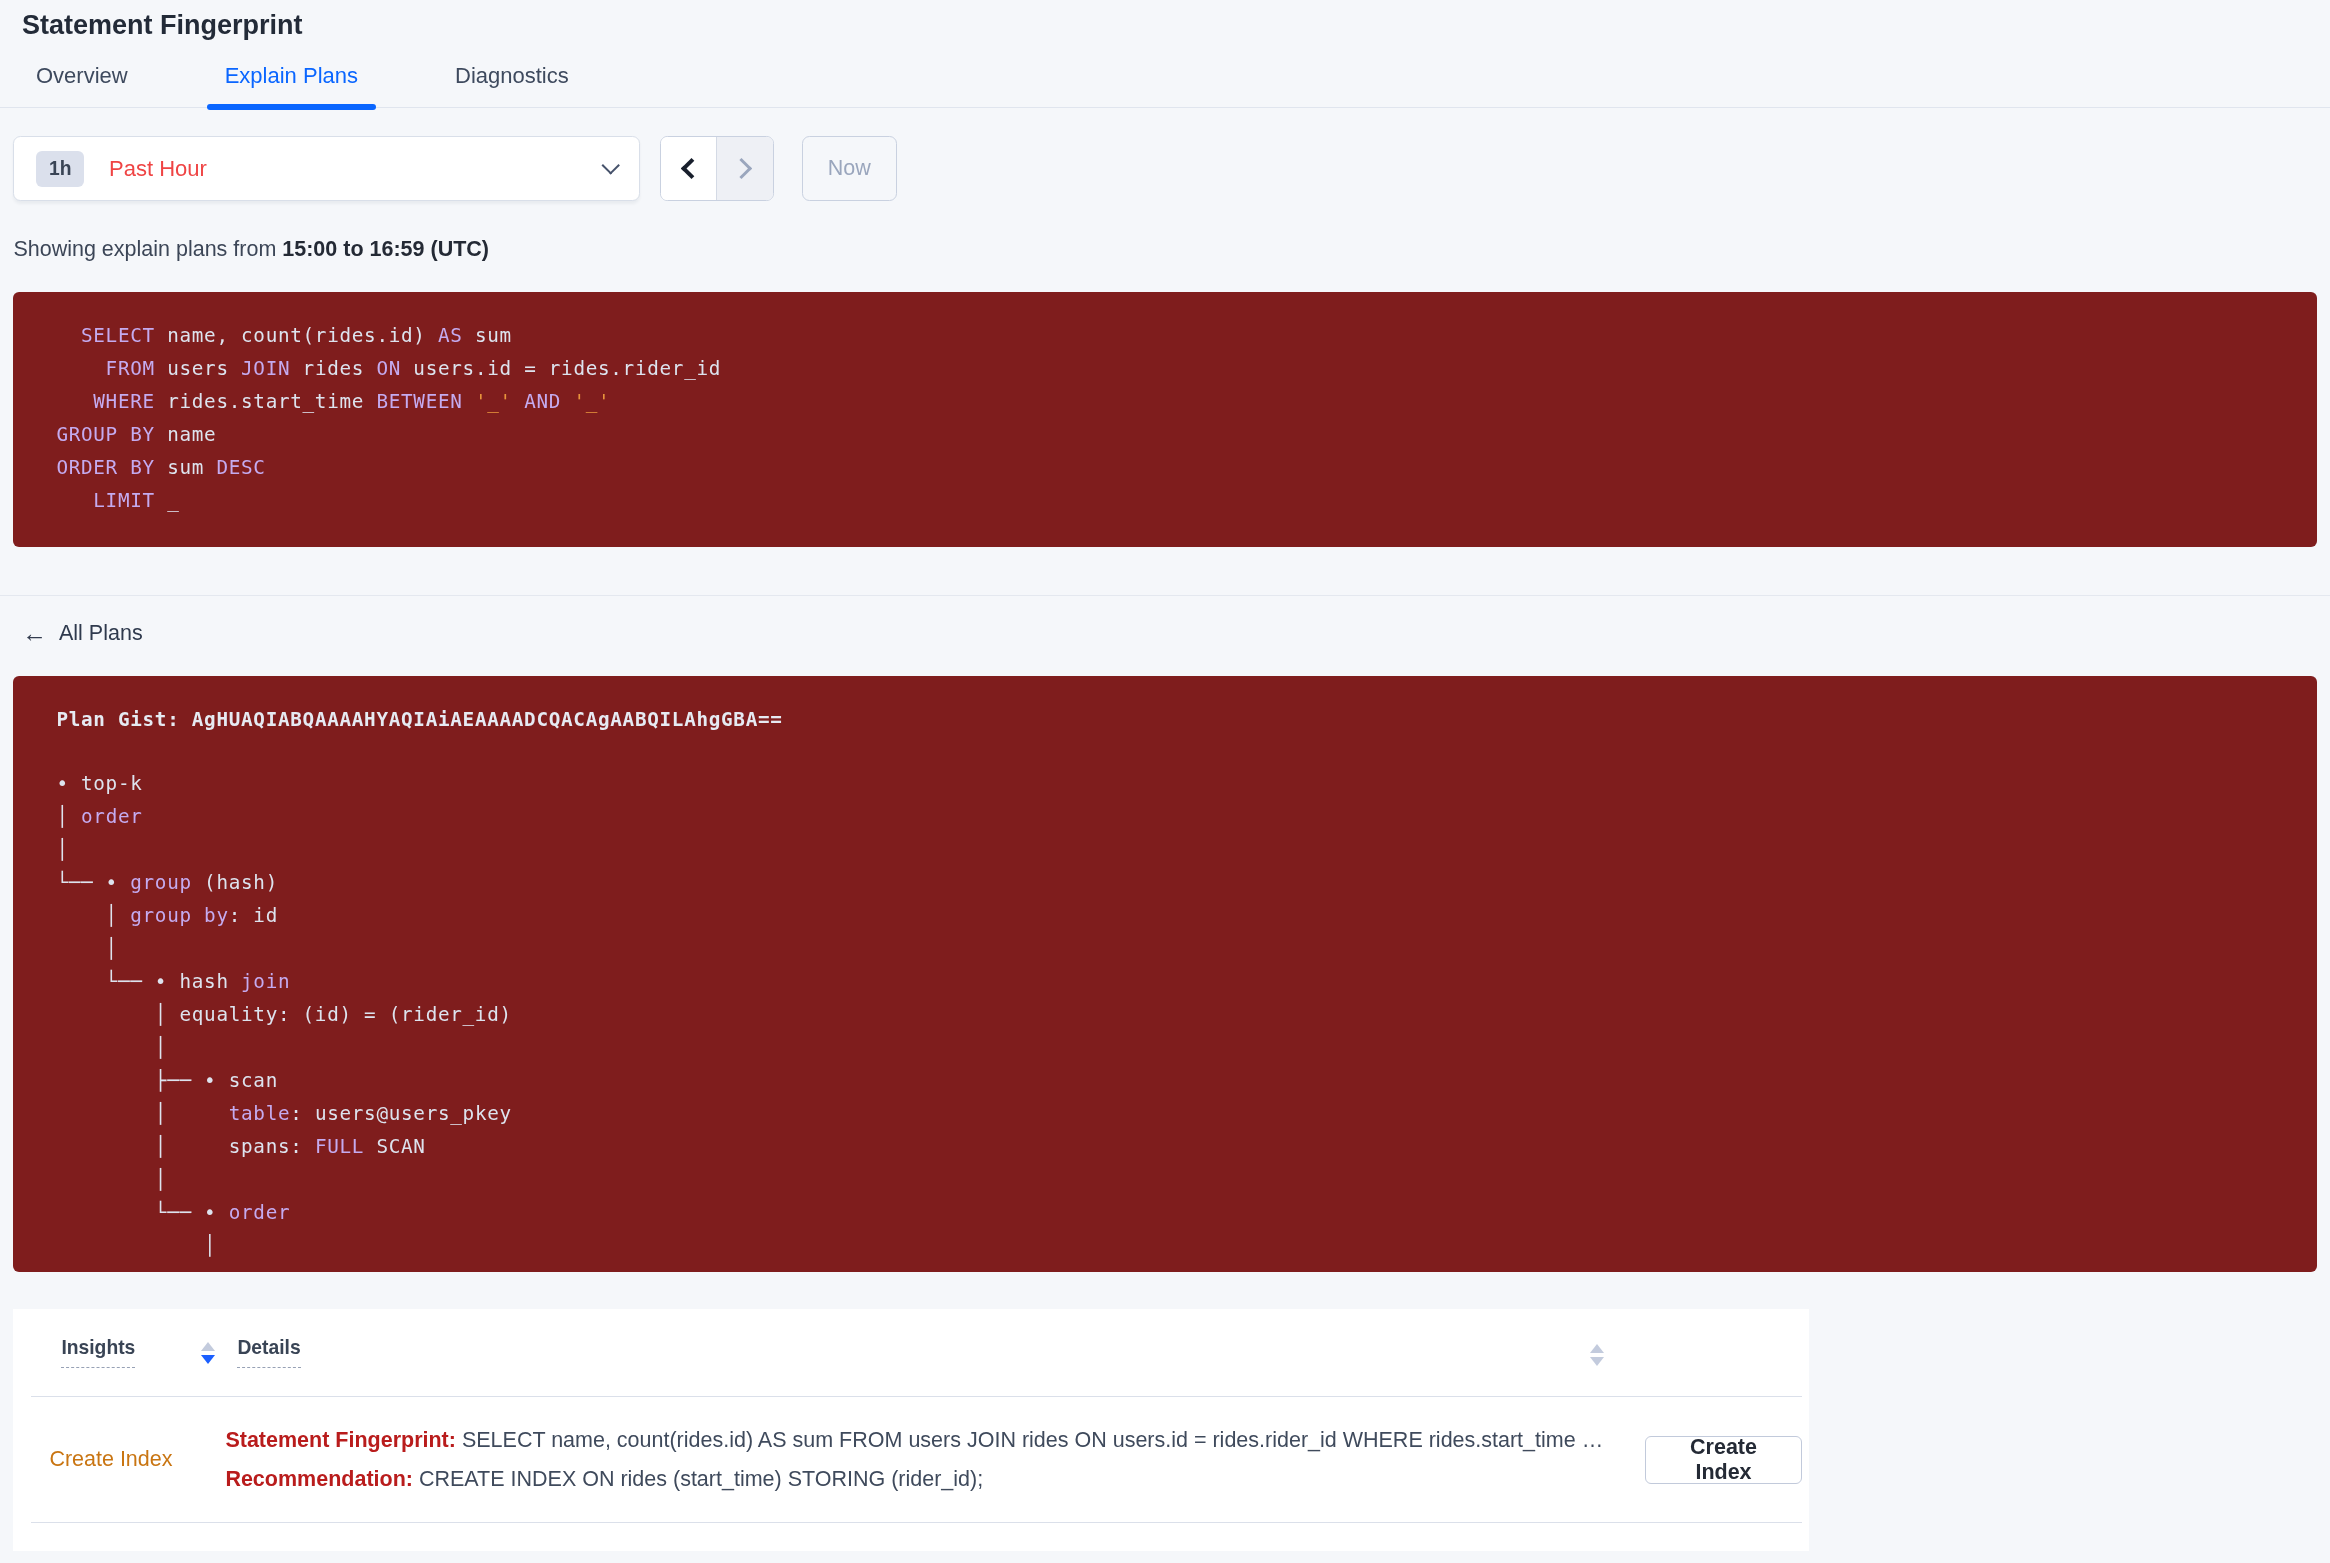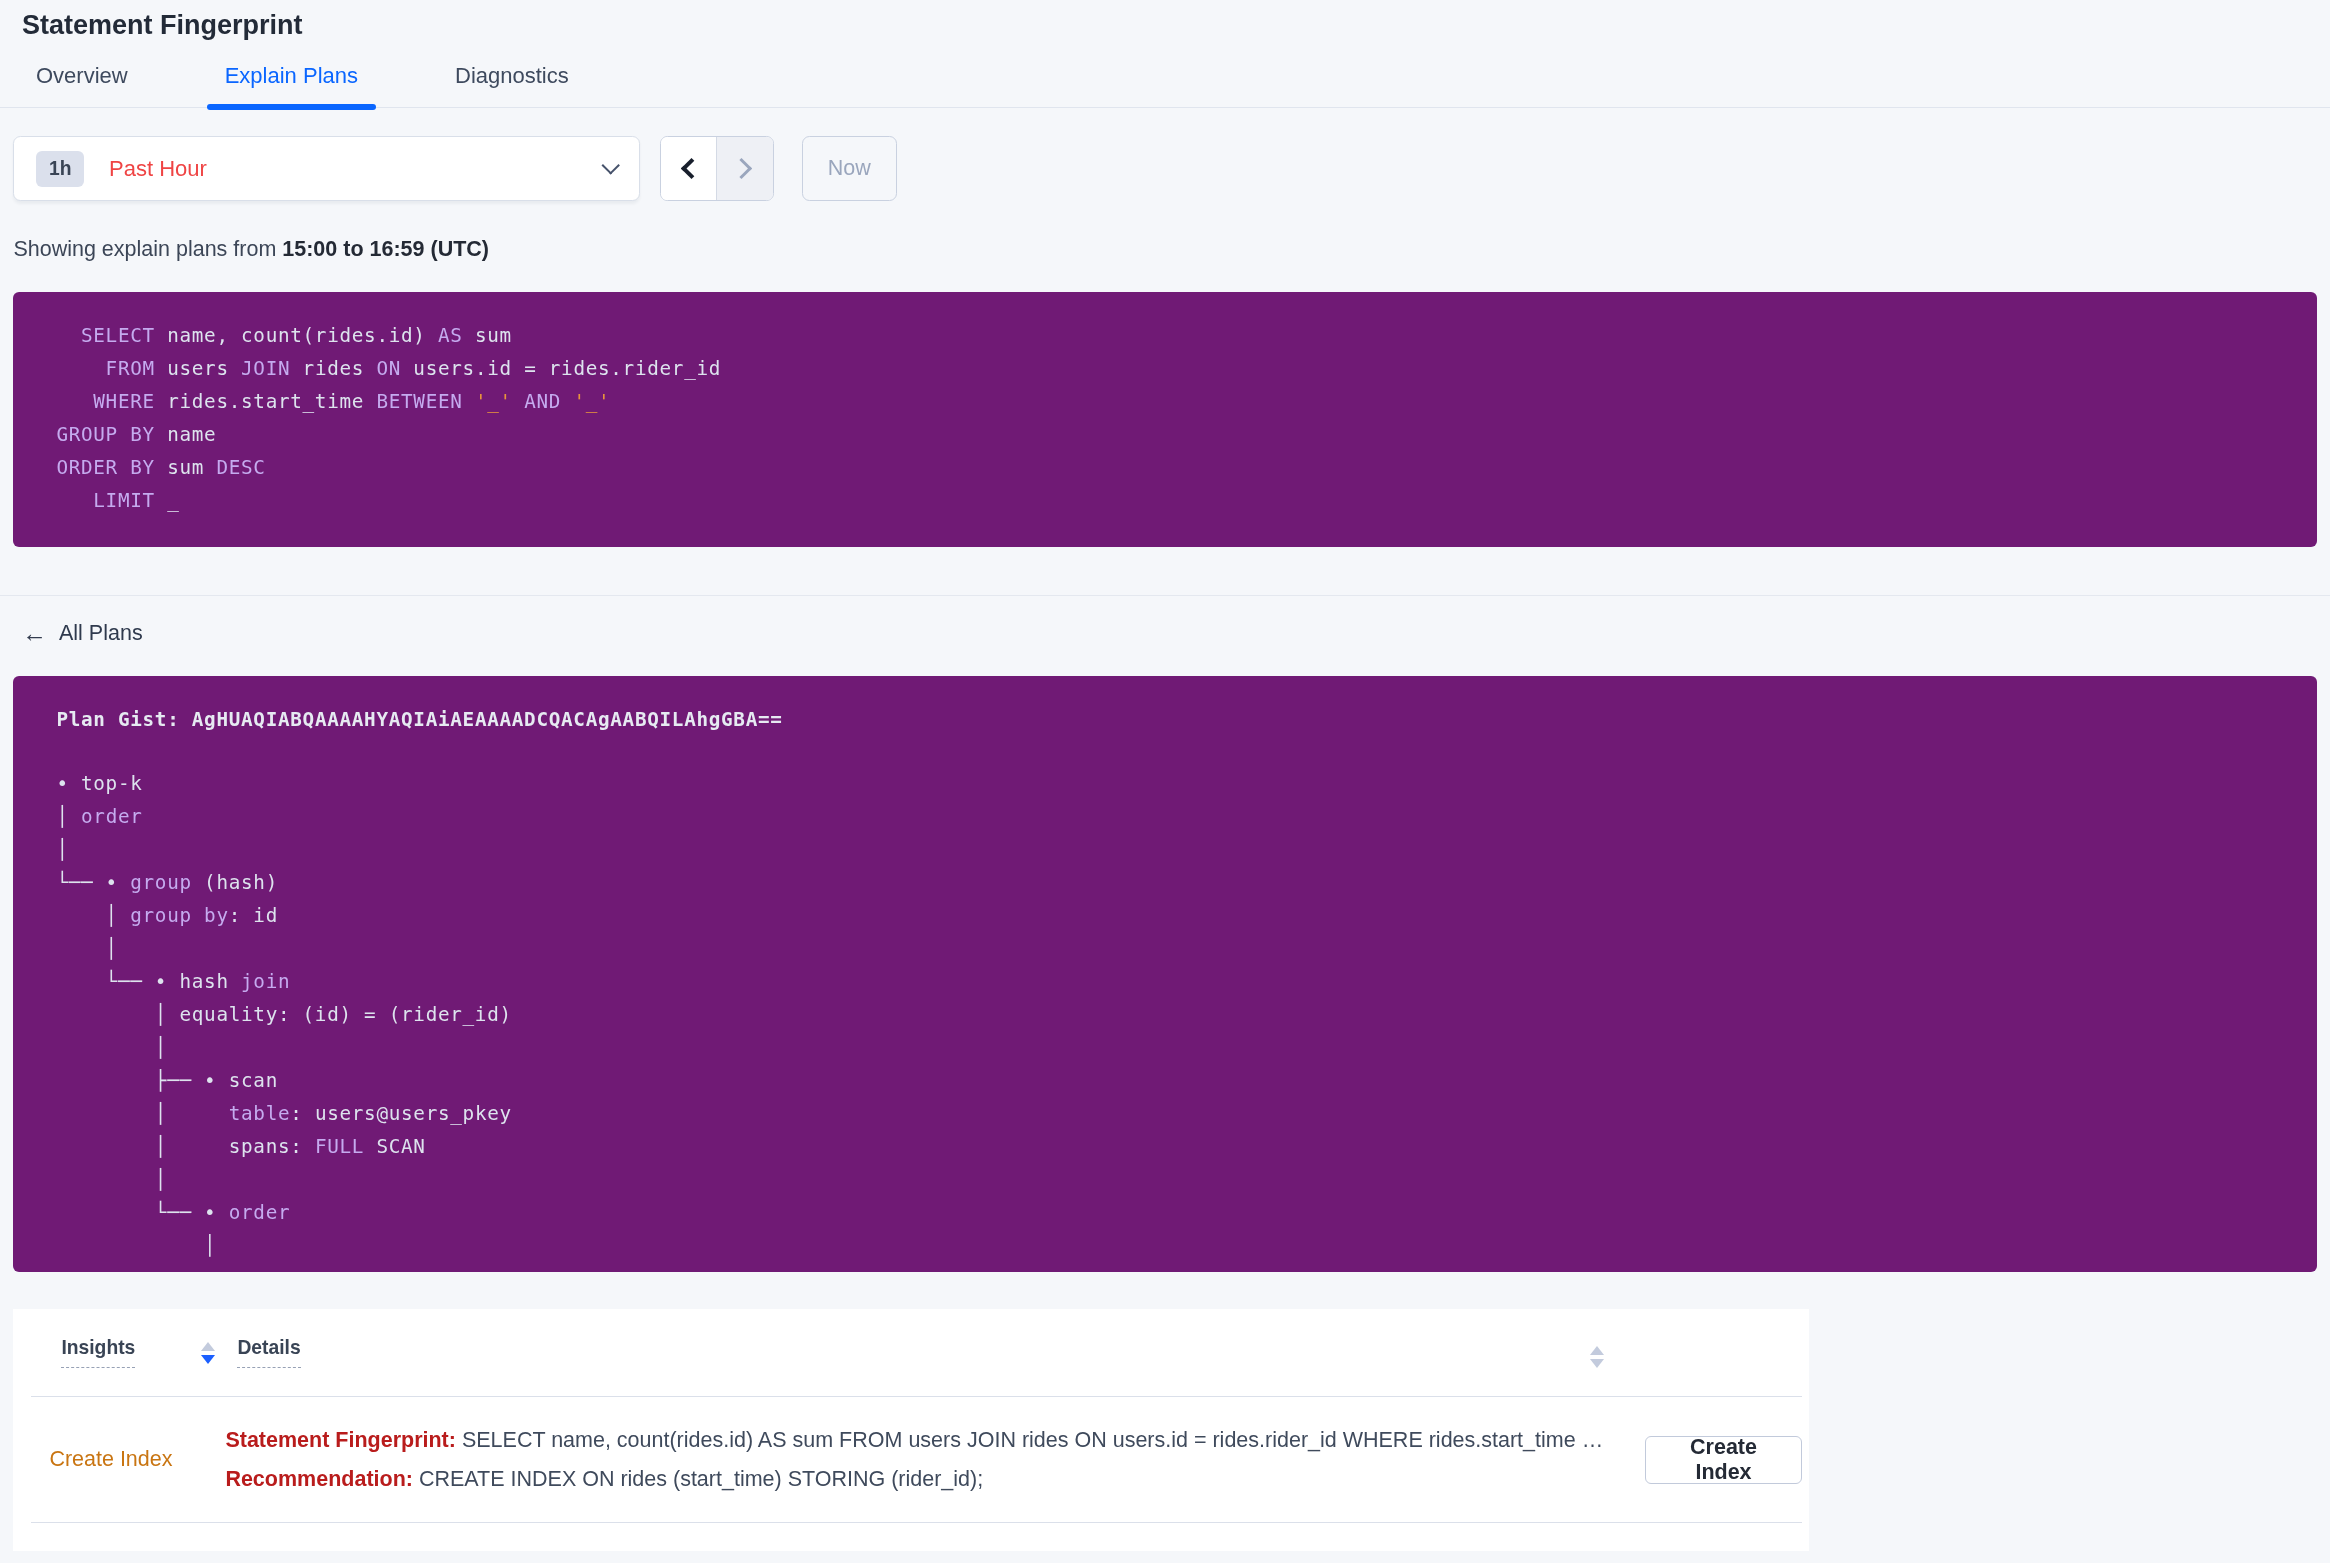--- a/index.html
+++ b/index.html
@@ -70,21 +70,21 @@
     margin-left:28px; padding:0 25px;
     border:1.5px solid #c9d1e0; border-radius:7.4px;
     display:flex; align-items:center; justify-content:center;
     font-size:21.5px; color:#9aa6bd; background:transparent; cursor:default;
   }
   
   .showing { margin:36px 13.4px 0; font-size:21.5px; color:#3c4657; }
   .showing b { color:#242a35; }
   
   .codeblock {
-    margin:30px 13.4px 0; background:#701a75; border-radius:6px;
+    margin:30px 13.4px 0; background:#7f1d1d; border-radius:6px;
     padding:27px 30px 30px 43px;
     font-family:"DejaVu Sans Mono", monospace;
     font-size:19.3px; line-height:33px; letter-spacing:0.7px;
     color:#dde3ee;
   }
   .cl { white-space:pre; }
   .cl .kw { color:#c5abef; }
   .cl .pl { color:#dde3ee; }
   .cl .lit { color:#e8943c; }
   .gist-block { height:596px; overflow:hidden; }
@@ -108,21 +108,21 @@
     border-bottom:1.5px solid #dbe0ea; padding-left:18px;
   }
   .th-label {
     font-size:19.3px; font-weight:700; color:#394455;
     border-bottom:1.5px dashed #97a1b5; padding-bottom:8.2px;margin-left:12px;
   }
   .col-insights {
     width:176px; display:flex; align-items:flex-start;
     justify-content:space-between; padding-right:10.4px;
   }
-  .col-details { flex:1; display:flex; align-items:flex-end; justify-content:space-between; }
+  .col-details { flex:1; display:flex; align-items:center; justify-content:space-between; }
   .col-action { width:198px; }
   .sorter { display:flex; flex-direction:column; gap:4.5px; margin-top:4.5px; cursor:pointer; }
   .tri { width:0; height:0; border-left:7.4px solid transparent; border-right:7.4px solid transparent; }
   .tri.up { border-bottom:9px solid #c3cbdd; }
   .tri.down { border-top:9px solid #c3cbdd; }
   .tri.down.active { border-top-color:#1b5fff; }
   .trow {
     display:flex; align-items:center; min-height:126px;
     border-bottom:1.5px solid #dbe0ea; padding-left:18px;
   }

